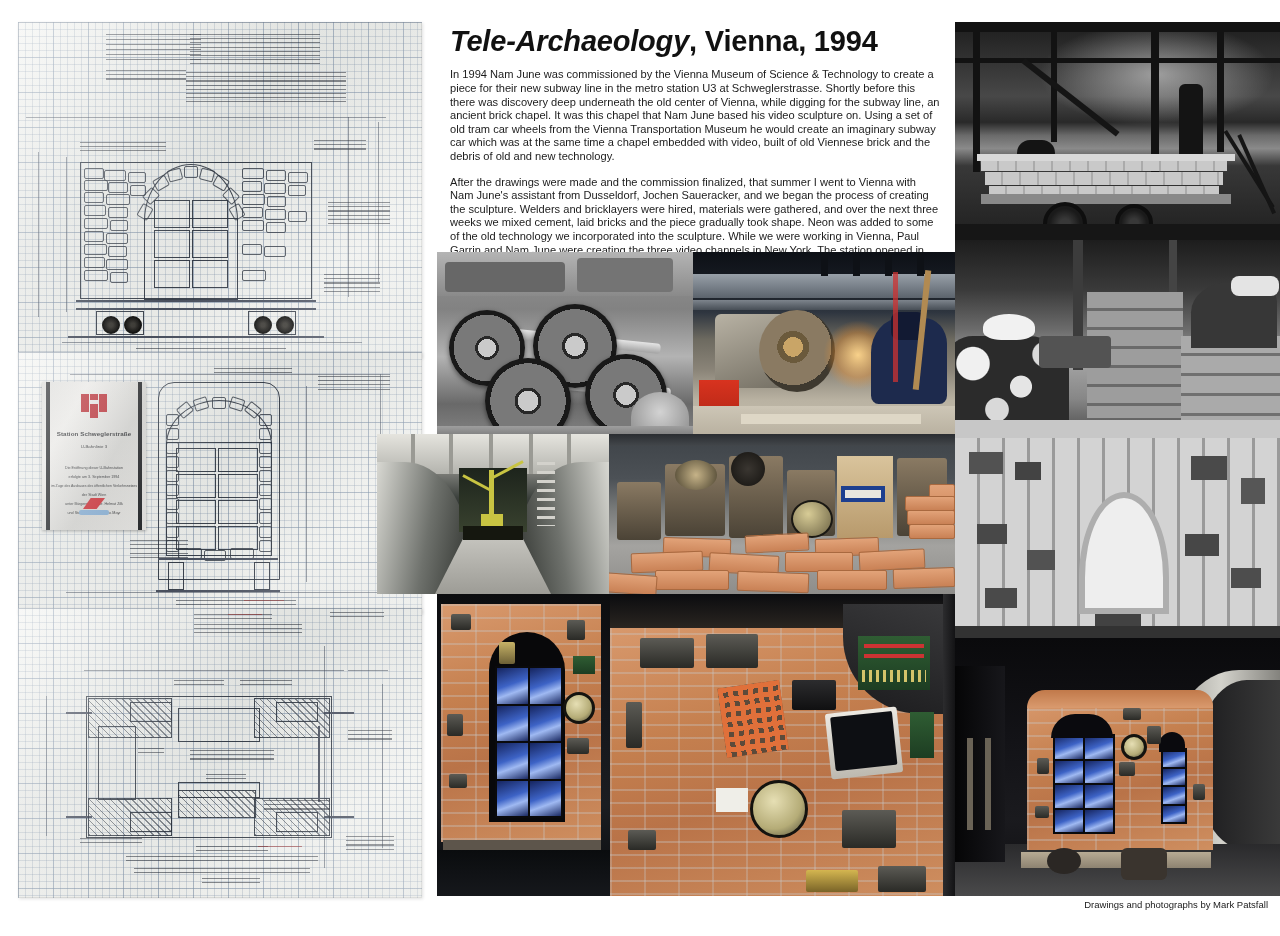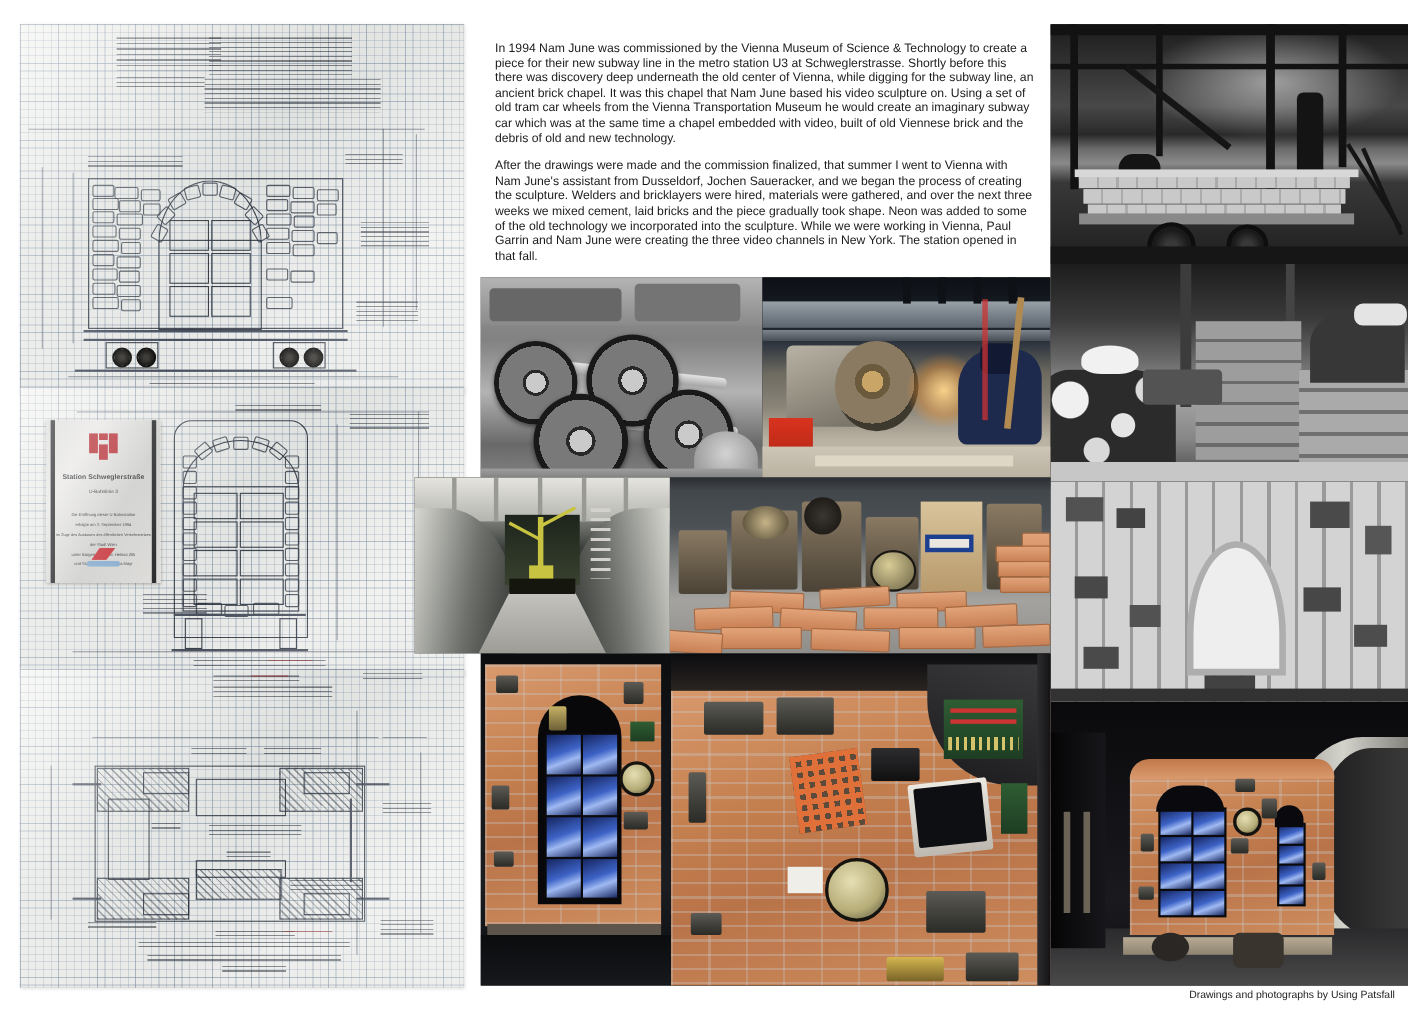--- a/index.html
+++ b/index.html
@@ -377,20 +377,23 @@
     <div class="hw sm" style="left:120px;top:140px;width:26px;height:7px;"></div>
 
     <div class="hw sm" style="left:178px;top:238px;width:72px;height:7px;"></div>
     <div class="hw red" style="left:240px;top:238px;width:44px;height:4px;"></div>
     <div class="hw sm" style="left:108px;top:248px;width:192px;height:8px;"></div>
     <div class="hw sm" style="left:116px;top:260px;width:176px;height:8px;"></div>
     <div class="hw sm" style="left:184px;top:270px;width:58px;height:7px;"></div>
   </div>
 
   <div class="textcol" style="left:438px;top:22px;width:510px;height:224px;padding:4px 8px 0 12px;box-sizing:border-box;">
+    <h1 class="title">
+      <em>Tele-Archaeology</em><span>, Vienna, 1994</span>
+    </h1>
     <p class="body" style="margin-top:12px;">In 1994 Nam June was commissioned by the Vienna Museum of Science &amp; Technology to create a piece for their new subway line in the metro station U3 at Schweglerstrasse. Shortly before this there was discovery deep underneath the old center of Vienna, while digging for the subway line, an ancient brick chapel. It was this chapel that Nam June based his video sculpture on. Using a set of old tram car wheels from the Vienna Transportation Museum he would create an imaginary subway car which was at the same time a chapel embedded with video, built of old Viennese brick and the debris of old and new technology.</p>
     <p class="body">After the drawings were made and the commission finalized, that summer I went to Vienna with Nam June's assistant from Dusseldorf, Jochen Saueracker, and we began the process of creating the sculpture. Welders and bricklayers were hired, materials were gathered, and over the next three weeks we mixed cement, laid bricks and the piece gradually took shape. Neon was added to some of the old technology we incorporated into the sculpture. While we were working in Vienna, Paul Garrin and Nam June were creating the three video channels in New York. The station opened in that fall.</p>
   </div>
 
   <div class="tile bw" style="left:955px;top:22px;width:325px;height:218px;">
     <div class="ph ph-workshop">
       <div class="beam" style="left:0;top:0;width:100%;height:10px;"></div>
       <div class="beam" style="left:18px;top:0;width:7px;height:150px;"></div>
       <div class="beam" style="left:96px;top:0;width:6px;height:120px;"></div>
       <div class="beam" style="left:196px;top:0;width:8px;height:150px;"></div>
@@ -629,15 +632,15 @@
       <div class="techbit" style="left:232px;top:216px;width:54px;height:38px;"></div>
       <div class="pcb" style="left:300px;top:118px;width:24px;height:46px;"></div>
       <div class="techbit" style="left:16px;top:108px;width:16px;height:46px;"></div>
       <div class="techbit" style="left:18px;top:236px;width:28px;height:20px;"></div>
       <div class="techbit" style="left:196px;top:276px;width:52px;height:22px;background:linear-gradient(180deg,#d4b650,#7a6428);"></div>
       <div class="techbit" style="left:268px;top:272px;width:48px;height:26px;"></div>
       <div style="position:absolute;right:0;top:0;width:12px;height:100%;background:linear-gradient(90deg,#2c2c2e,#131315);"></div>
     </div>
   </div>
 
-  <div class="credit" style="right:12px;top:899px;width:400px;">Drawings and photographs by Using Patsfall</div>
+  <div class="credit" style="right:12px;top:899px;width:400px;">Drawings and photographs by Mark Patsfall</div>
 
 </div>
 
 </body></html>

